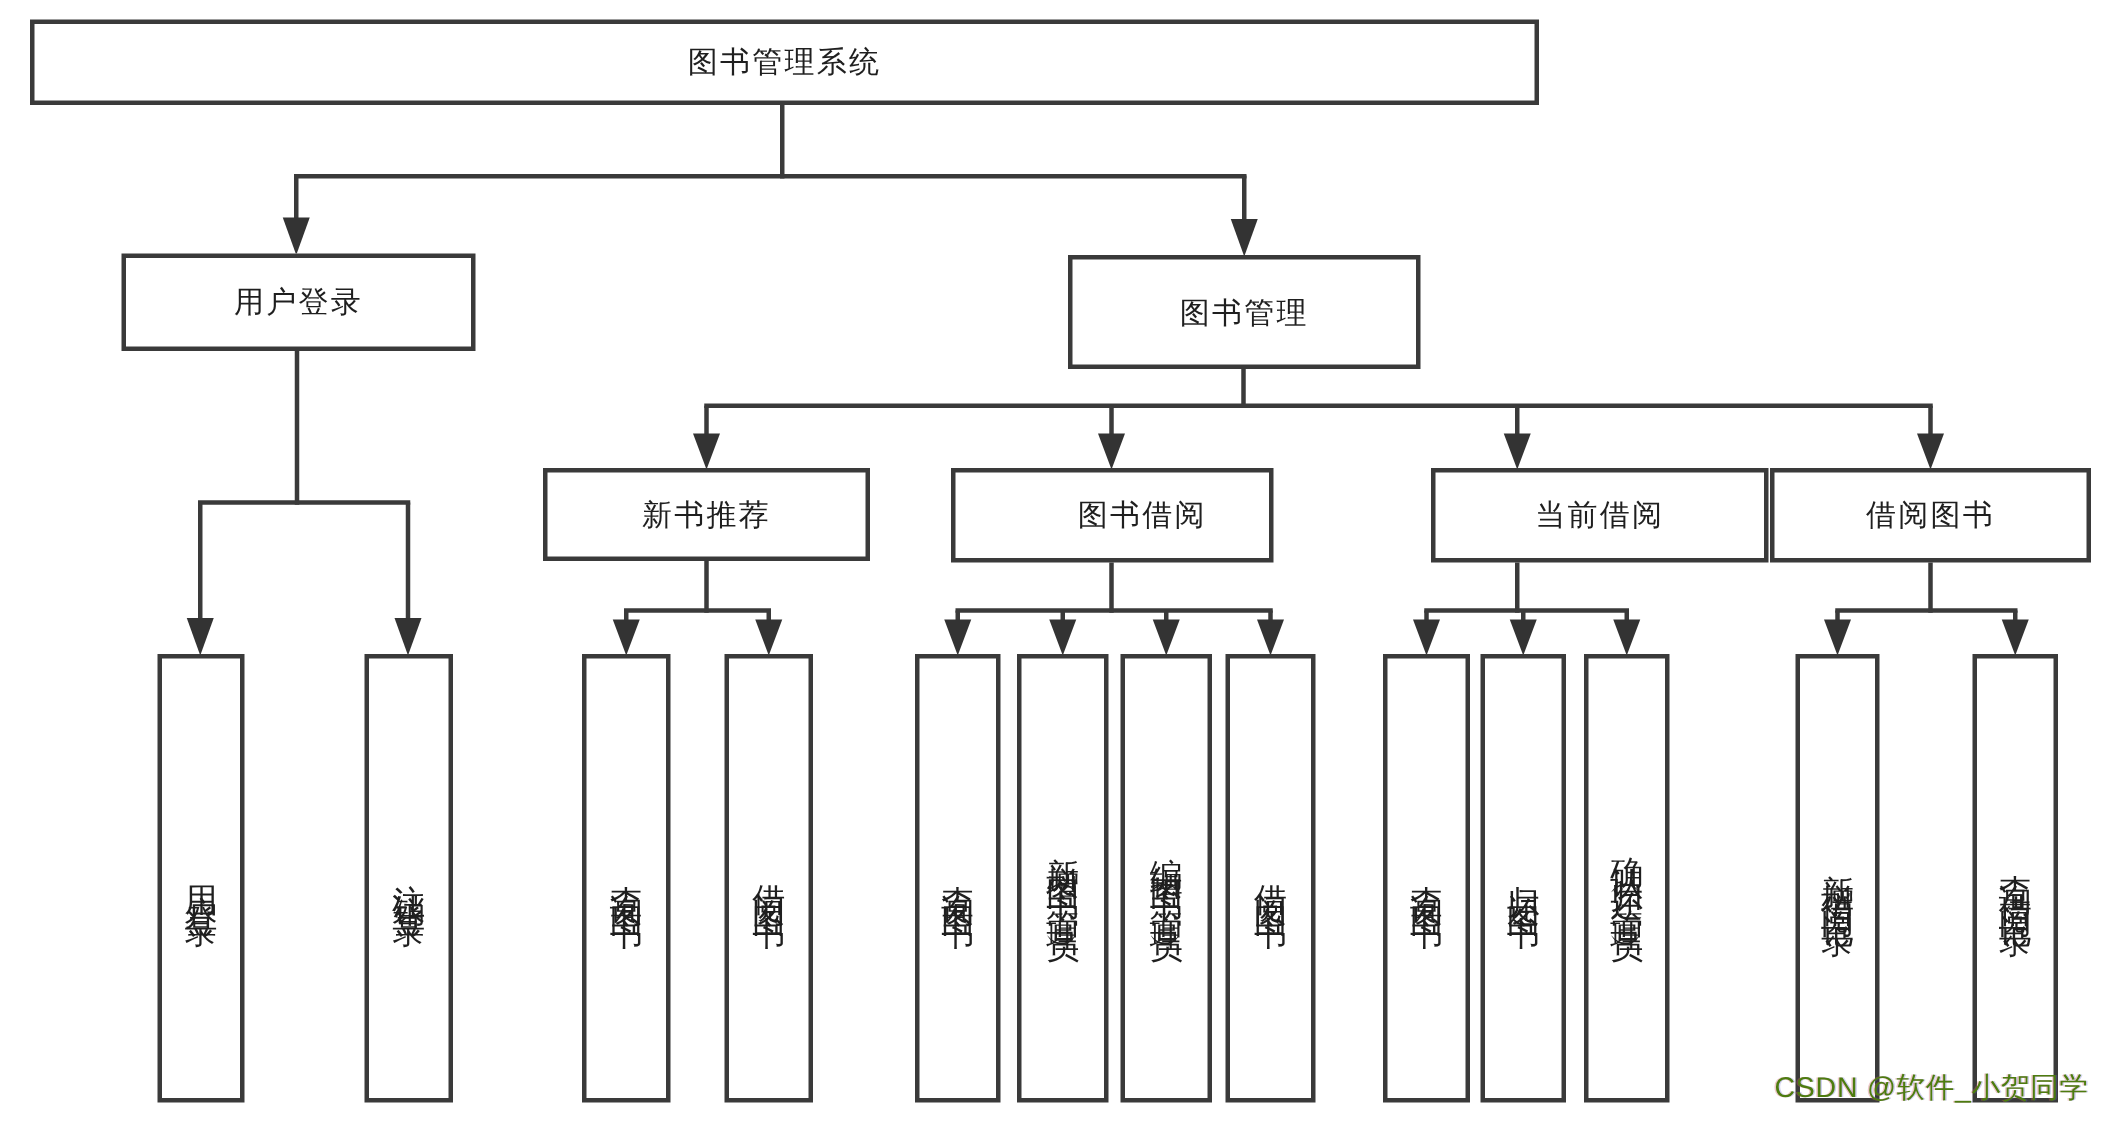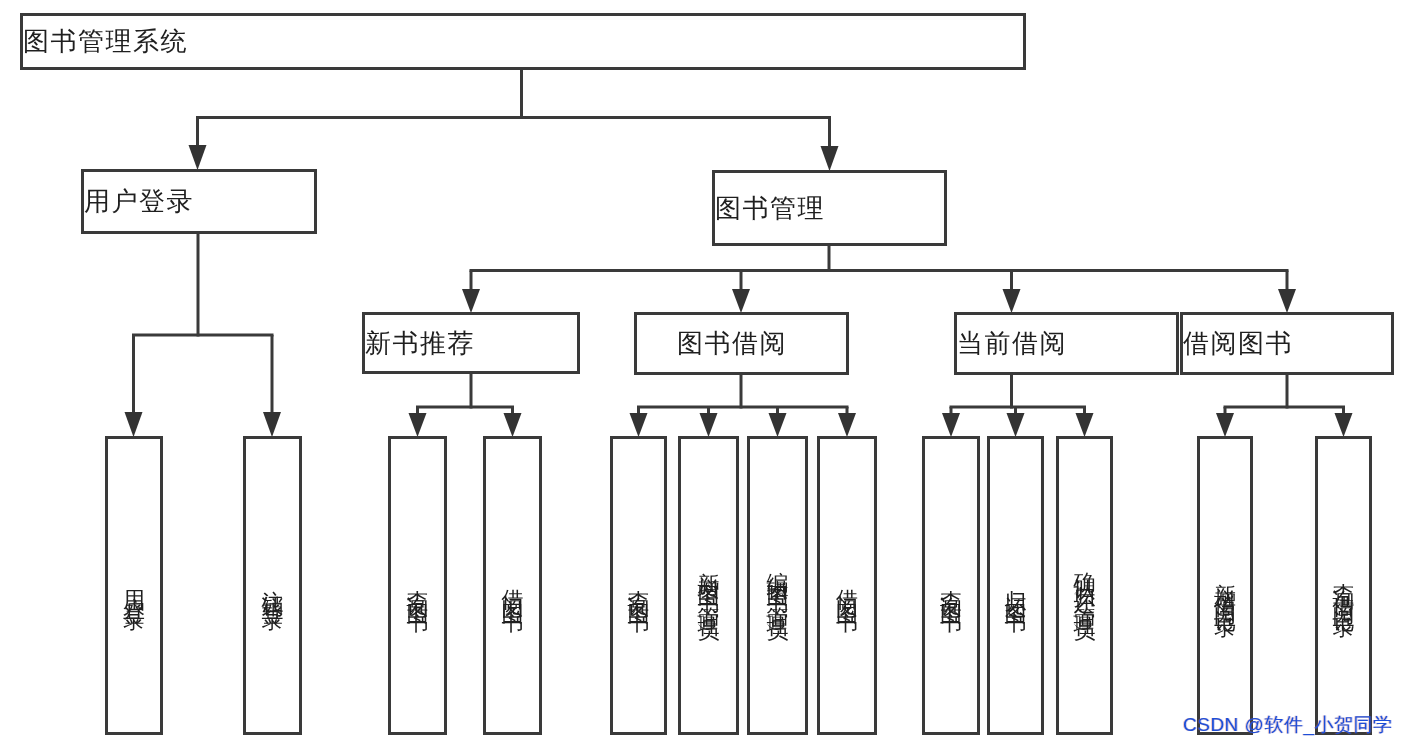--- a/index.html
+++ b/index.html
@@ -23,22 +23,23 @@
   }
   #connectors line { stroke: #3a3a3a; stroke-width: 3; }
   #connectors polygon { fill: #333333; }
   .hnode {
     position: absolute;
     box-sizing: border-box;
     border: 3px solid #3a3a3a;
     background: #ffffff;
     display: flex;
     align-items: center;
+    justify-content: center;
     color: #1f1f1f;
-    font-size: 26px;
+    font-size: 20px;
     letter-spacing: 1.5px;
     white-space: nowrap;
   }
   .vnode {
     position: absolute;
     box-sizing: border-box;
     border: 3px solid #3a3a3a;
     background: #ffffff;
     display: flex;
     align-items: center;
@@ -52,21 +53,21 @@
     writing-mode: vertical-rl;
     text-orientation: mixed;
     letter-spacing: 7px;
     line-height: 1;
   }
   #watermark {
     position: absolute;
     left: 1183px;
     top: 712px;
     font-size: 19px;
-    color: #1d4ed8;
+    color: #4d7c0f;
     letter-spacing: 0.5px;
     white-space: nowrap;
     text-shadow: -1px 0 0 rgba(205,100,100,0.35), 1px 0 0 rgba(100,100,205,0.3);
   }
 </style>
 </head>
 <body>
 
 <div id="canvas">
 

